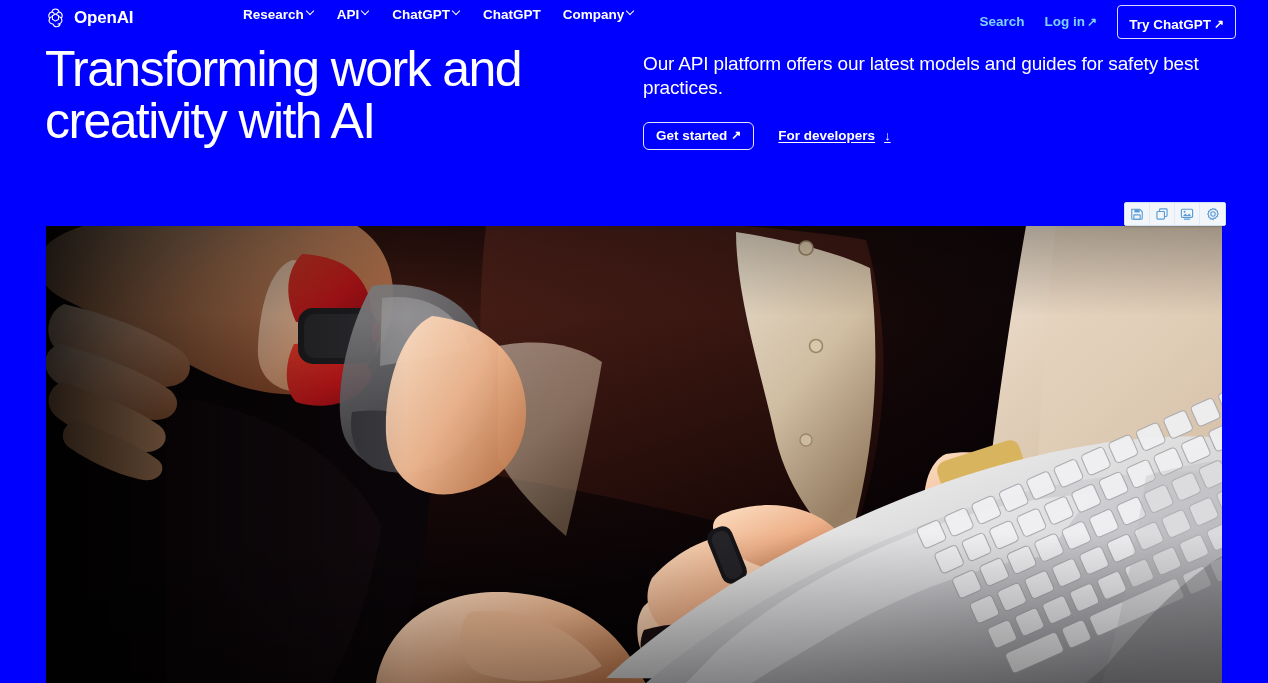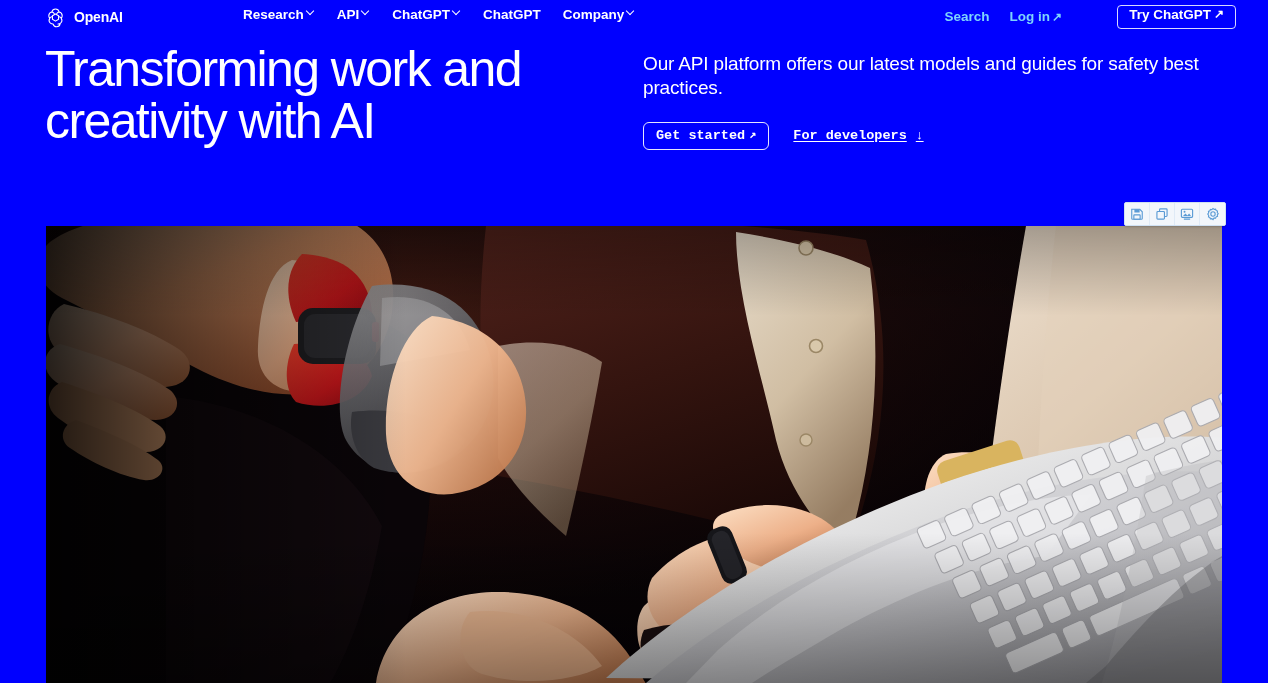--- a/index.html
+++ b/index.html
@@ -28,21 +28,21 @@
     position: absolute;
     left: 44px;
     top: 5px;
     display: flex;
     align-items: center;
     gap: 7px;
     height: 24px;
   }
   .brand-logo { width: 23px; height: 23px; display: block; }
   .brand-name {
-    font-size: 14px;
+    font-size: 17px;
     font-weight: 700;
     letter-spacing: -0.2px;
     line-height: 1;
     white-space: nowrap;
   }
   .nav-main {
     position: absolute;
     left: 243px;
     top: 8px;
     display: flex;
@@ -90,33 +90,32 @@
     cursor: pointer;
     color: #7dd3fc;
     display: inline-flex;
     align-items: center;
     gap: 2px;
   }
   .arrow-ne { font-size: 12px; line-height: 1; }
   .cta-btn {
     border: 1.3px solid rgba(255,255,255,0.85);
     border-radius: 4px;
-    padding: 2px 11px 6px;
+    padding: 12px 11px 6px;
     font-size: 13.5px;
     font-weight: 700;
     line-height: 1;
     white-space: nowrap;
     background: transparent;
     color: #fff;
     cursor: pointer;
     font-family: inherit;
     display: inline-flex;
     align-items: flex-start;
     gap: 3px;
-    margin-left: 35px;
   }
 
   
   .hero-title {
     position: absolute;
     left: 45px;
     top: 44px;
     width: 600px;
     font-size: 50px;
     font-weight: 400;
@@ -135,21 +134,20 @@
     font-weight: 400;
     line-height: 1.28;
     letter-spacing: -0.15px;
     max-width: 570px;
   }
   .hero-actions {
     margin-top: 21px;
     display: flex;
     align-items: center;
     gap: 24px;
-    font-family: Liberation Mono, monospace;
   }
   .btn-outline {
     border: 1.3px solid rgba(255,255,255,0.9);
     border-radius: 6px;
     padding: 6px 12px 7px;
     font-size: 13.5px;
     font-weight: 700;
     line-height: 1;
     background: transparent;
     color: #fff;

